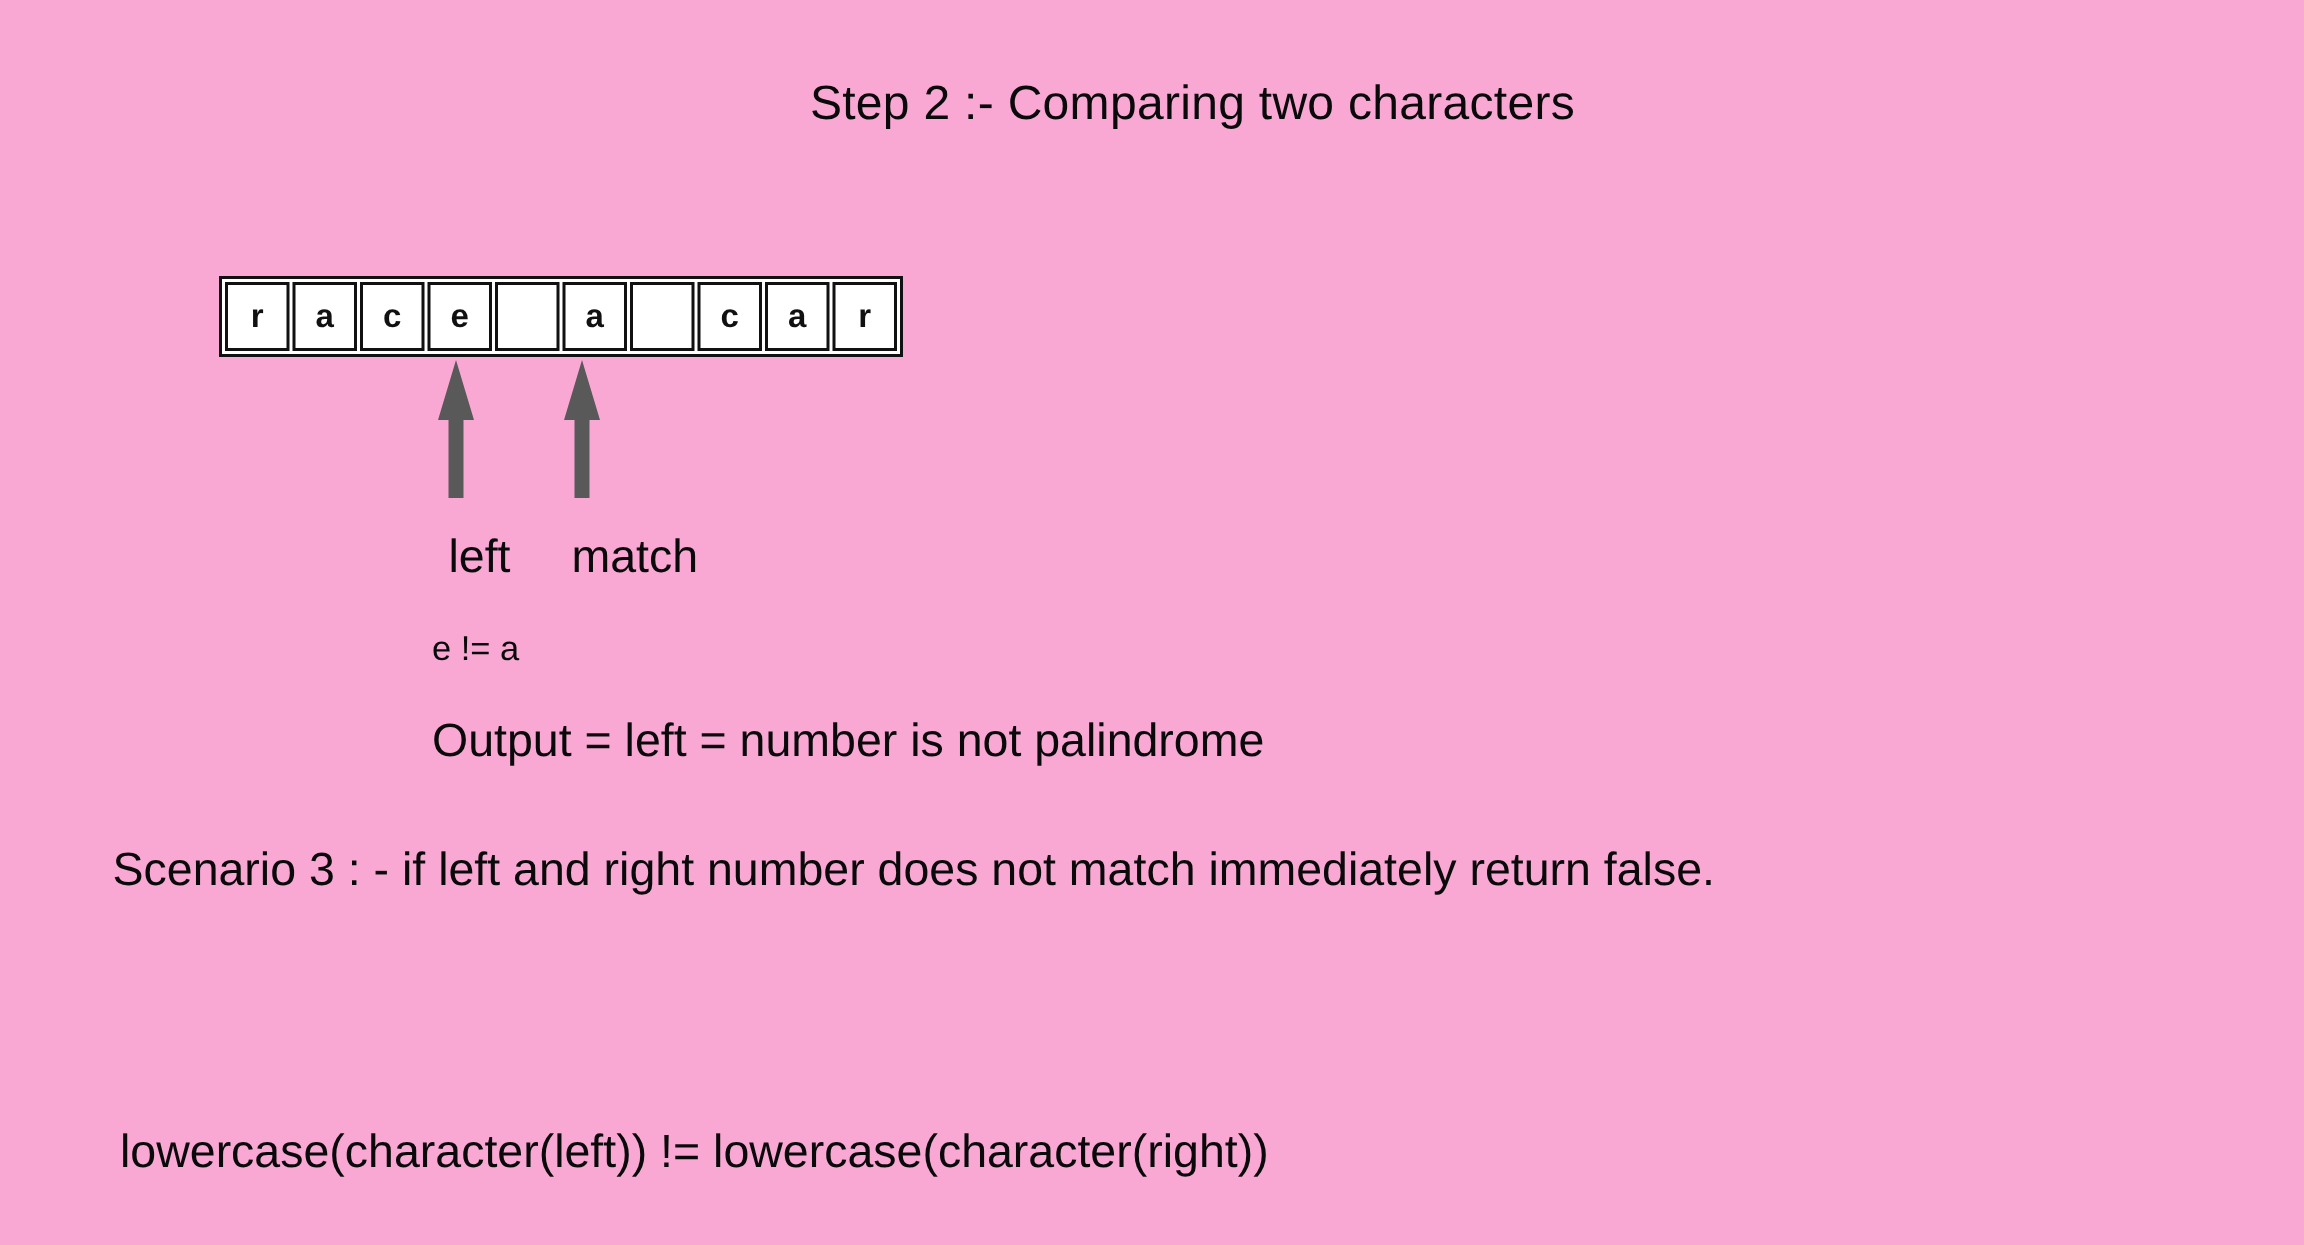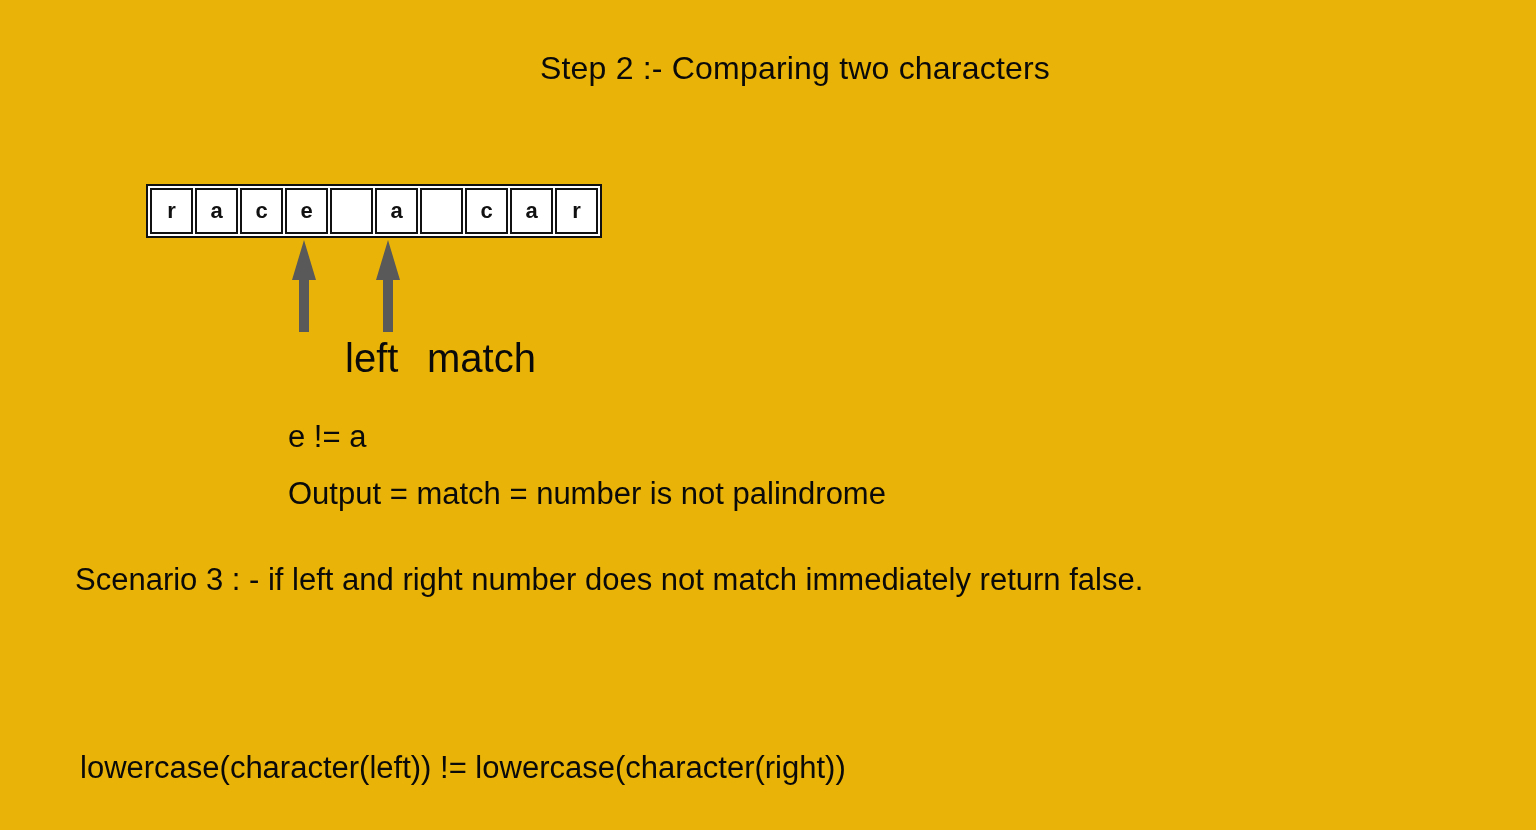--- a/index.html
+++ b/index.html
@@ -6,21 +6,21 @@
     margin: 0;
     padding: 0;
     background: #ffffff;
     font-family: "Liberation Sans", sans-serif;
     color: #000000;
   }
   .canvas {
     position: relative;
     width: 1536px;
     height: 830px;
-    background: #eab308;
+    background: #f9a8d4;
     overflow: hidden;
   }
   .title {
     position: absolute;
     top: 50px;
     left: 0;
     width: 1590px;
     text-align: center;
     font-size: 32px;
     letter-spacing: 0.2px;
@@ -51,32 +51,31 @@
   .arrow {
     position: absolute;
     width: 26px;
     height: 92px;
     top: 240px;
   }
   .arrow-left  { left: 291px; }
   .arrow-right { left: 375px; }
   .pointer-label {
     position: absolute;
-    top: 336px;
-    font-size: 40px;
+    top: 353px;
+    font-size: 31px;
     color: #0a0a0a;
-    margin-left: 46px;
   }
   .label-left  { left: 299px; }
   .label-right { left: 381px; }
   .expression {
     position: absolute;
     left: 288px;
     top: 419px;
-    font-size: 31px;
+    font-size: 23px;
     color: #0a0a0a;
   }
   .output-line {
     position: absolute;
     left: 288px;
     top: 476px;
     font-size: 31px;
     color: #0a0a0a;
   }
   .scenario-line {
@@ -122,21 +121,21 @@
 
   <svg class="arrow arrow-right" viewBox="0 0 26 92" xmlns="http://www.w3.org/2000/svg">
     <polygon points="13,0 25,40 18,40 18,92 8,92 8,40 1,40" fill="#595959"></polygon>
   </svg>
 
   <div class="pointer-label label-left">left</div>
   <div class="pointer-label label-right">match</div>
 
   <div class="expression">e != a</div>
 
-  <div class="output-line">Output = match = number is not palindrome</div>
+  <div class="output-line">Output = left = number is not palindrome</div>
 
   <div class="scenario-line">Scenario 3 : - if left and right number does not match immediately return false.</div>
 
   <div class="pseudocode">
     <div>lowercase(character(left)) != lowercase(character(right))</div>
     
   </div>
 
 </div>
 

